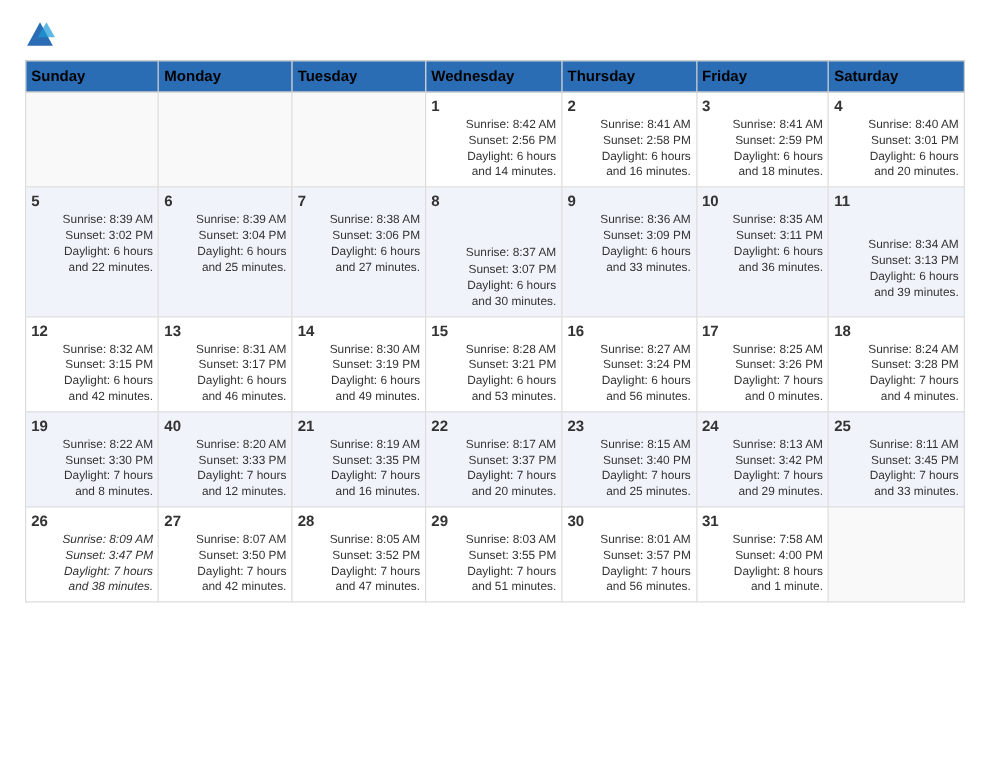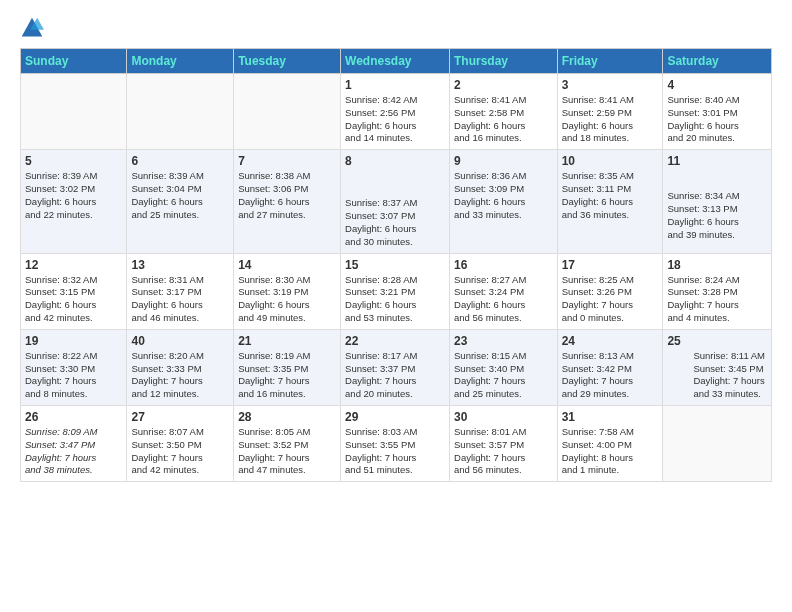--- a/index.html
+++ b/index.html
@@ -54,21 +54,21 @@
       font-weight: normal;
       color: #444;
     }
     .calendar {
       width: 100%;
       border-collapse: collapse;
       border: 1px solid #ccc;
     }
     .calendar thead tr th {
       background-color: #2a6db5;
-      color: #5eead4;
+      color: #000000;
       font-size: 12px;
       font-weight: bold;
       padding: 5px 4px;
       text-align: left;
       border: 1px solid #ccc;
     }
     .calendar tbody tr td {
       vertical-align: top;
       padding: 4px 4px;
       border: 1px solid #ddd;
@@ -78,20 +78,21 @@
     .cell-day {
       font-size: 12px;
       font-weight: bold;
       color: #333;
       margin-bottom: 2px;
     }
     .cell-info {
       font-size: 9.5px;
       color: #333;
       line-height: 1.35;
+      text-align: right;
     }
     .empty-cell {
       background: #f9f9f9;
     }
     .row-alt {
       background: #f0f4fa;
     }
     .row-norm {
       background: #fff;
     }

